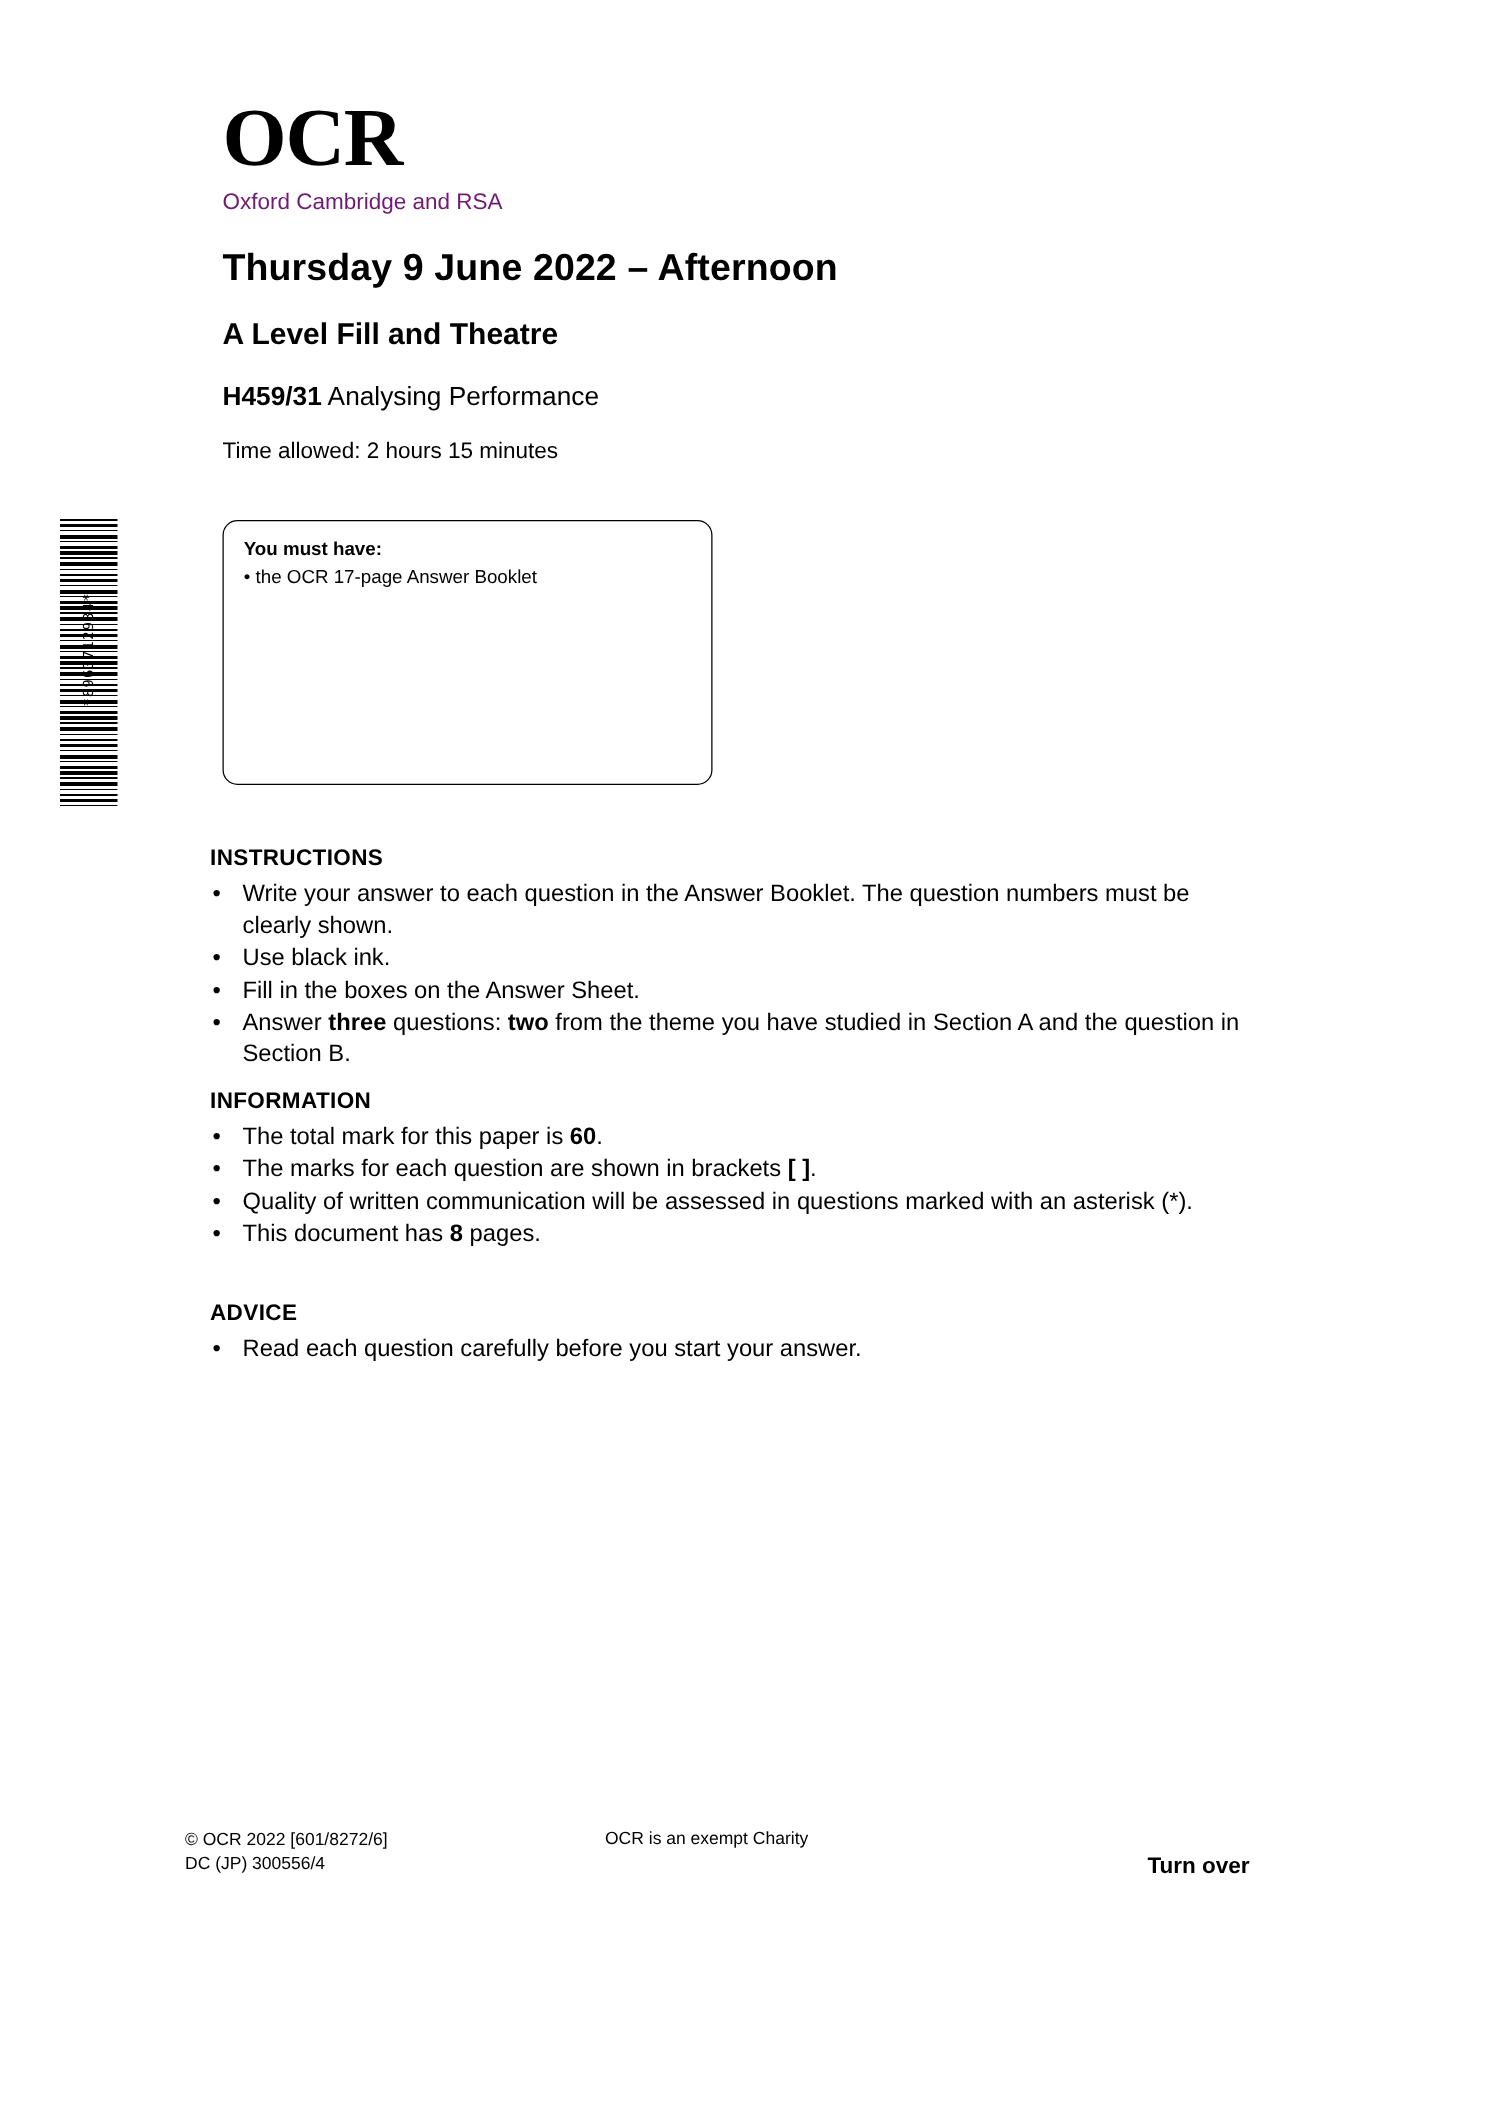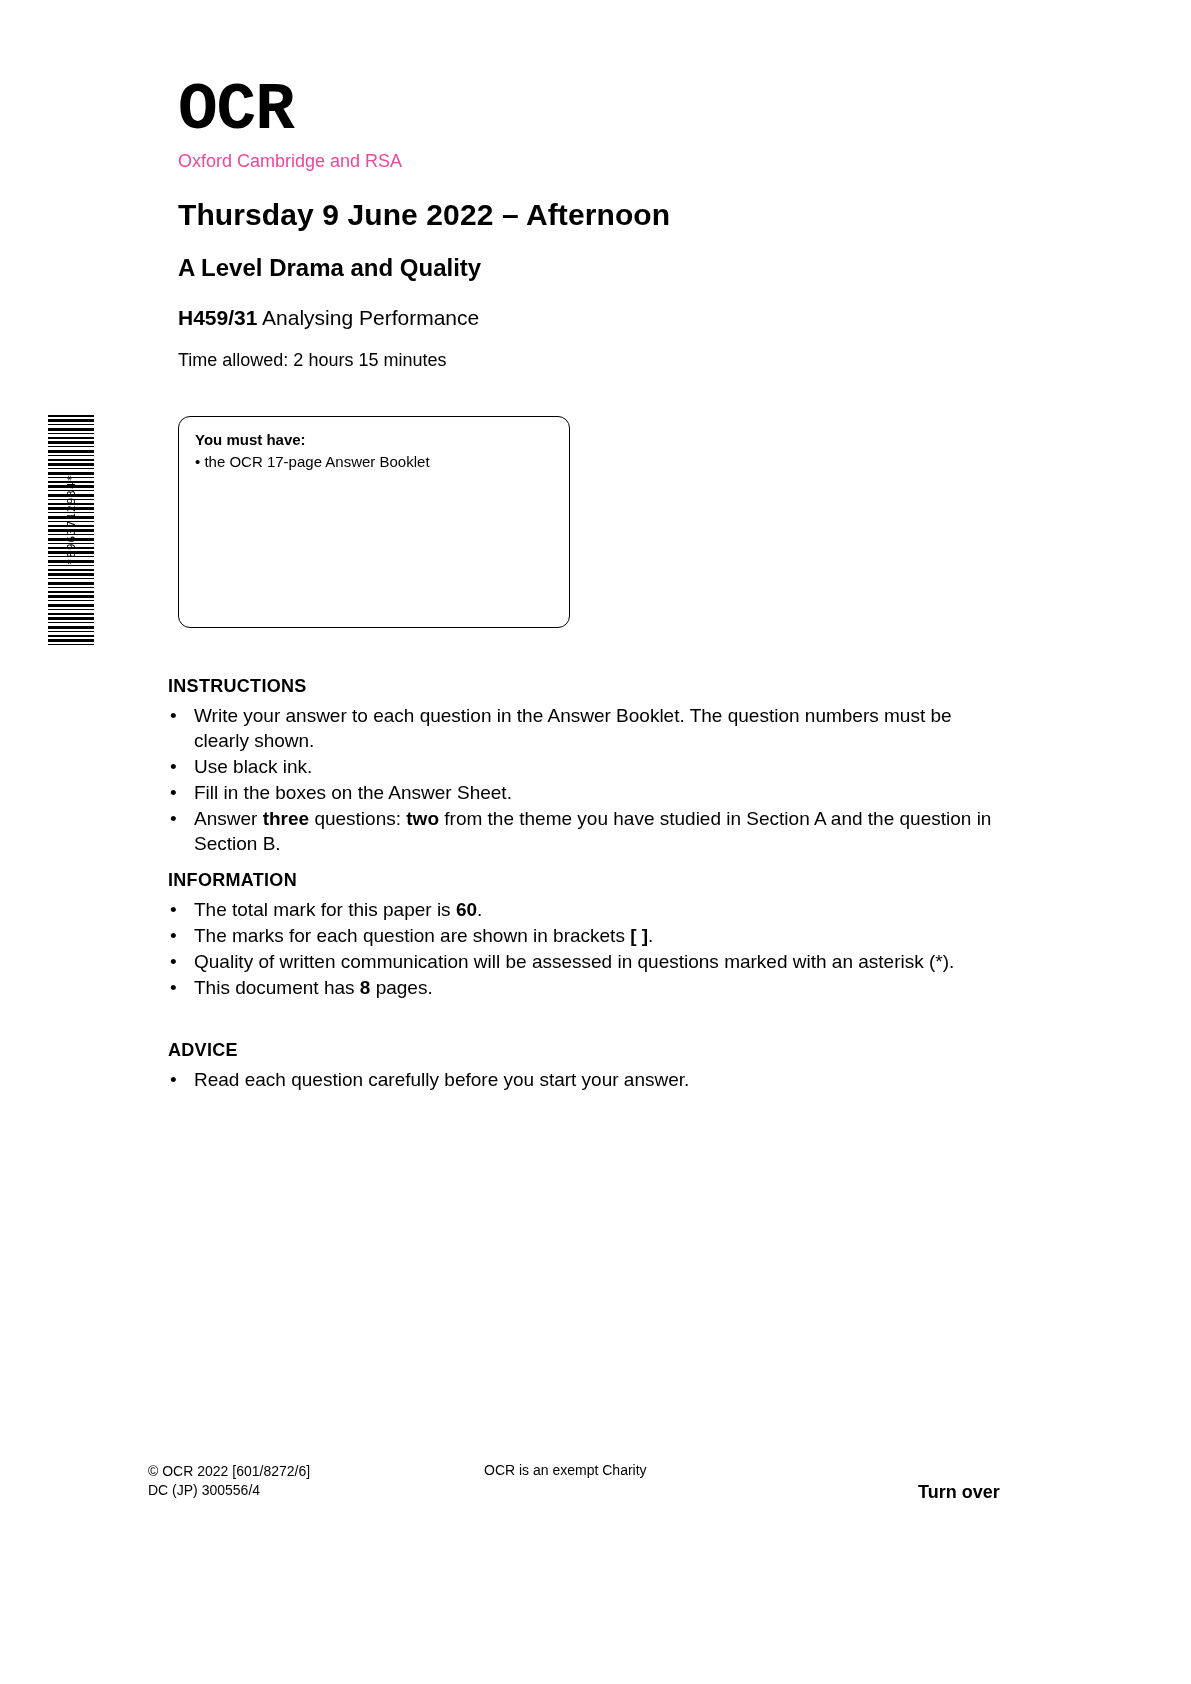--- a/index.html
+++ b/index.html
@@ -60,33 +60,33 @@
   }
 
   
   .logo-block {
     position: absolute;
     left: 178px;
     top: 78px;
     width: 420px;
   }
   .logo-ocr {
-    font-family: Liberation Mono, monospace;
+    font-family: Liberation Serif, serif;
     font-weight: bold;
     font-size: 66px;
     line-height: 66px;
     letter-spacing: -1px;
     color: #000;
   }
   .logo-sub {
     font-family: "Liberation Sans", sans-serif;
     font-size: 18px;
     line-height: 22px;
     margin-top: 6px;
-    color: #ec4899;
+    color: #701a75;
   }
 
   .title-date {
     position: absolute;
     left: 178px;
     top: 198px;
     font-size: 30px;
     font-weight: bold;
     letter-spacing: 0.1px;
   }
@@ -204,21 +204,21 @@
     <div class="barcode-bars"></div>
     <div class="barcode-text">*8963712934*</div>
   </div>
 
   <div class="logo-block">
     <div class="logo-ocr">OCR</div>
     <div class="logo-sub">Oxford Cambridge and RSA</div>
   </div>
 
   <div class="title-date">Thursday 9 June 2022 – Afternoon</div>
-  <div class="title-qual">A Level Drama and Quality</div>
+  <div class="title-qual">A Level Fill and Theatre</div>
   <div class="title-code">
     <b>H459/31</b>
     <span class="unit">Analysing Performance</span>
   </div>
   <div class="time-allowed">Time allowed: 2 hours 15 minutes</div>
 
   <div class="must-have-box">
     <div class="must-have-title">You must have:</div>
     <div class="must-have-item">• the OCR 17-page Answer Booklet</div>
   </div>

